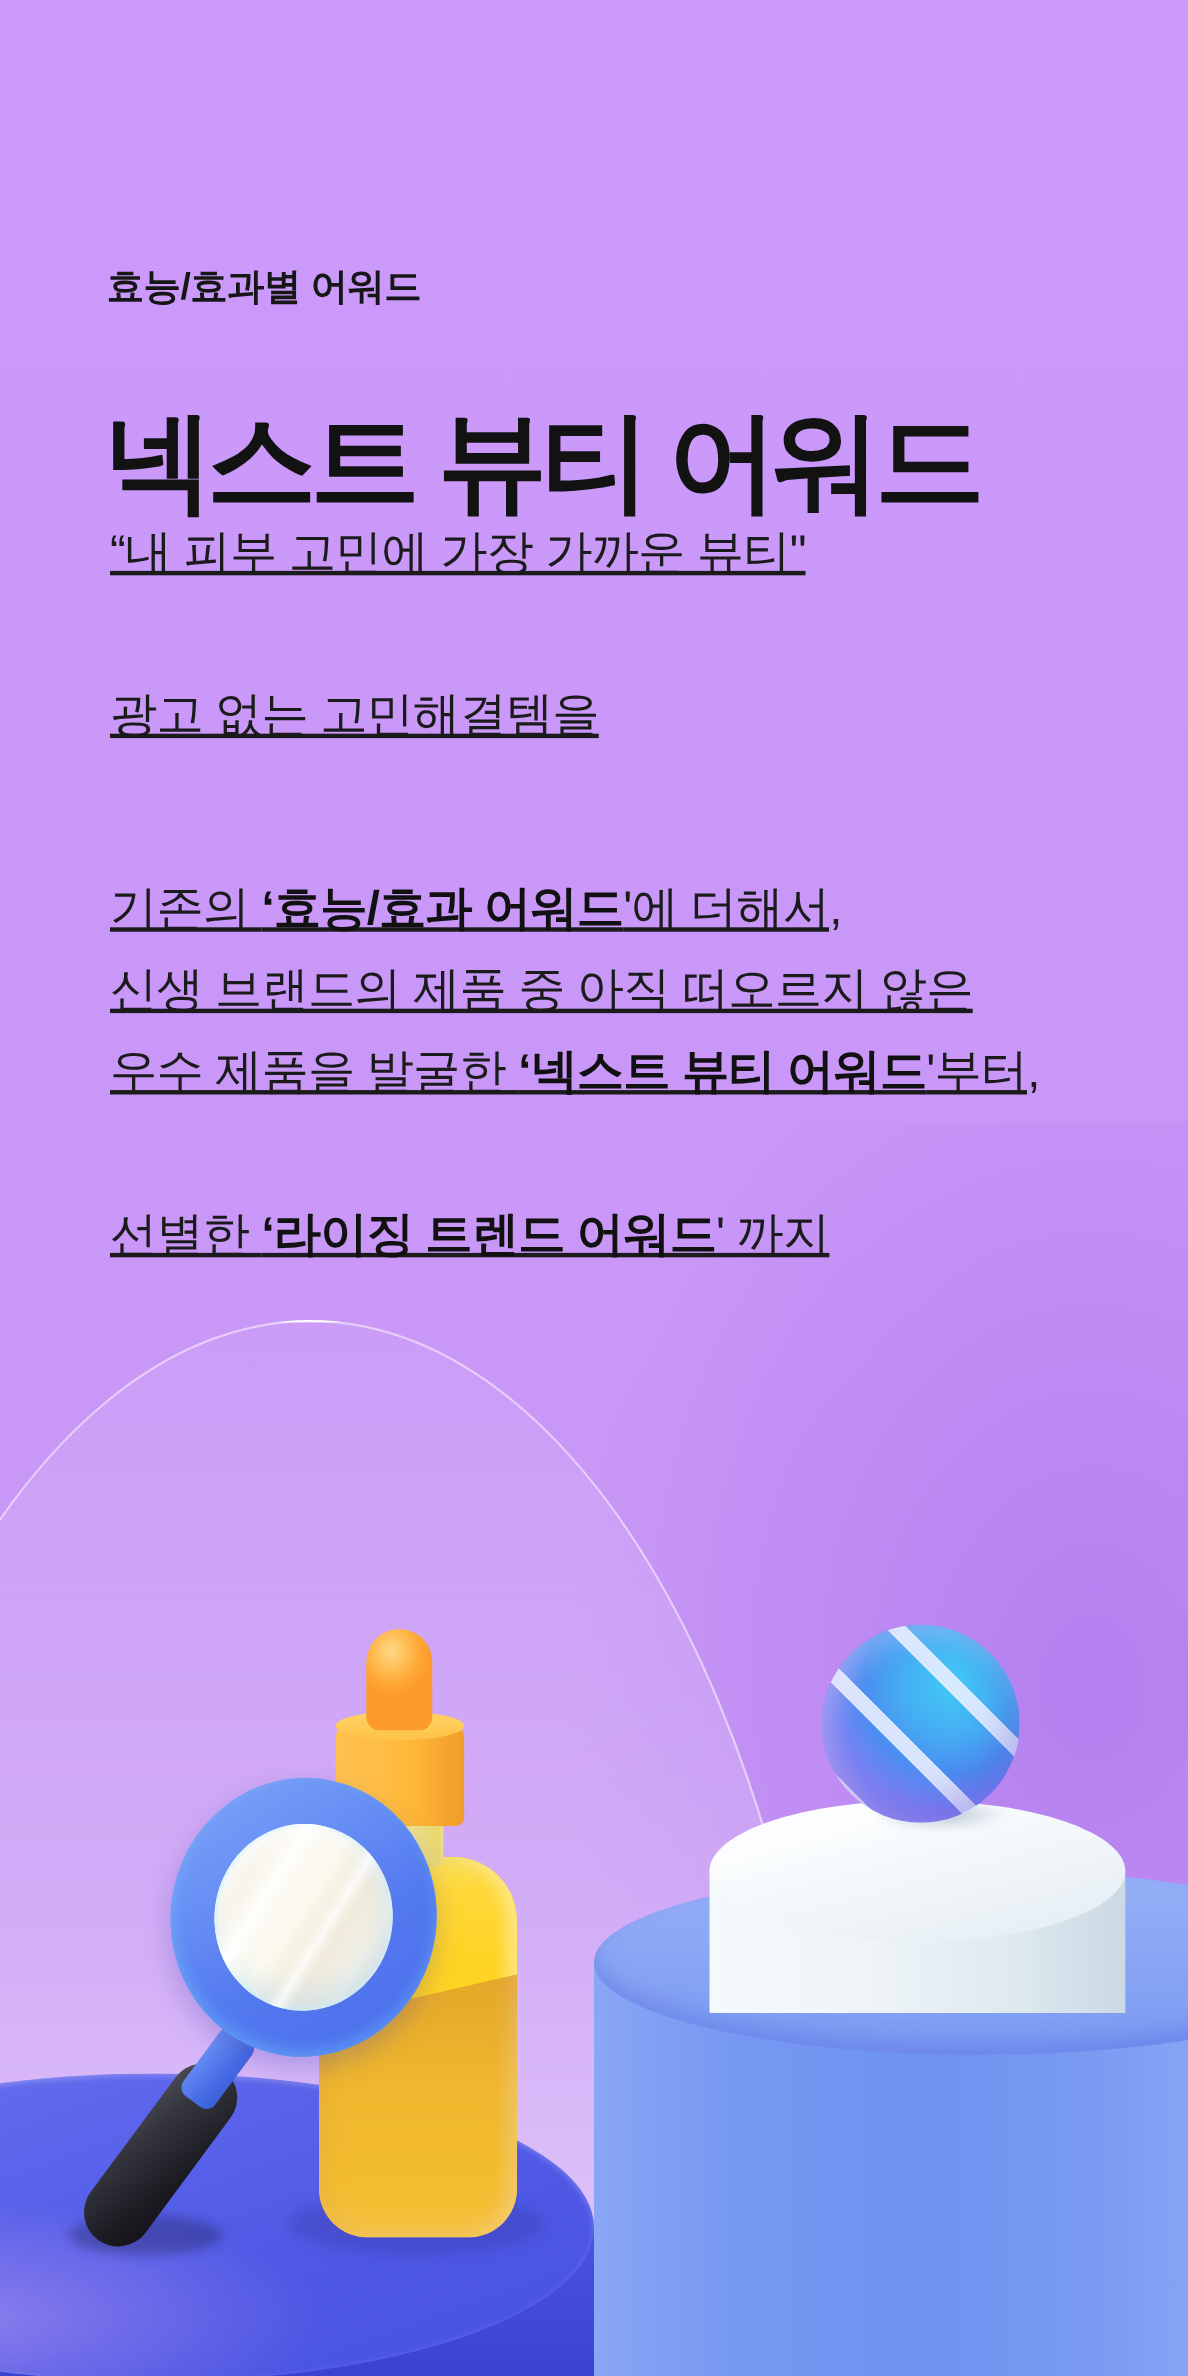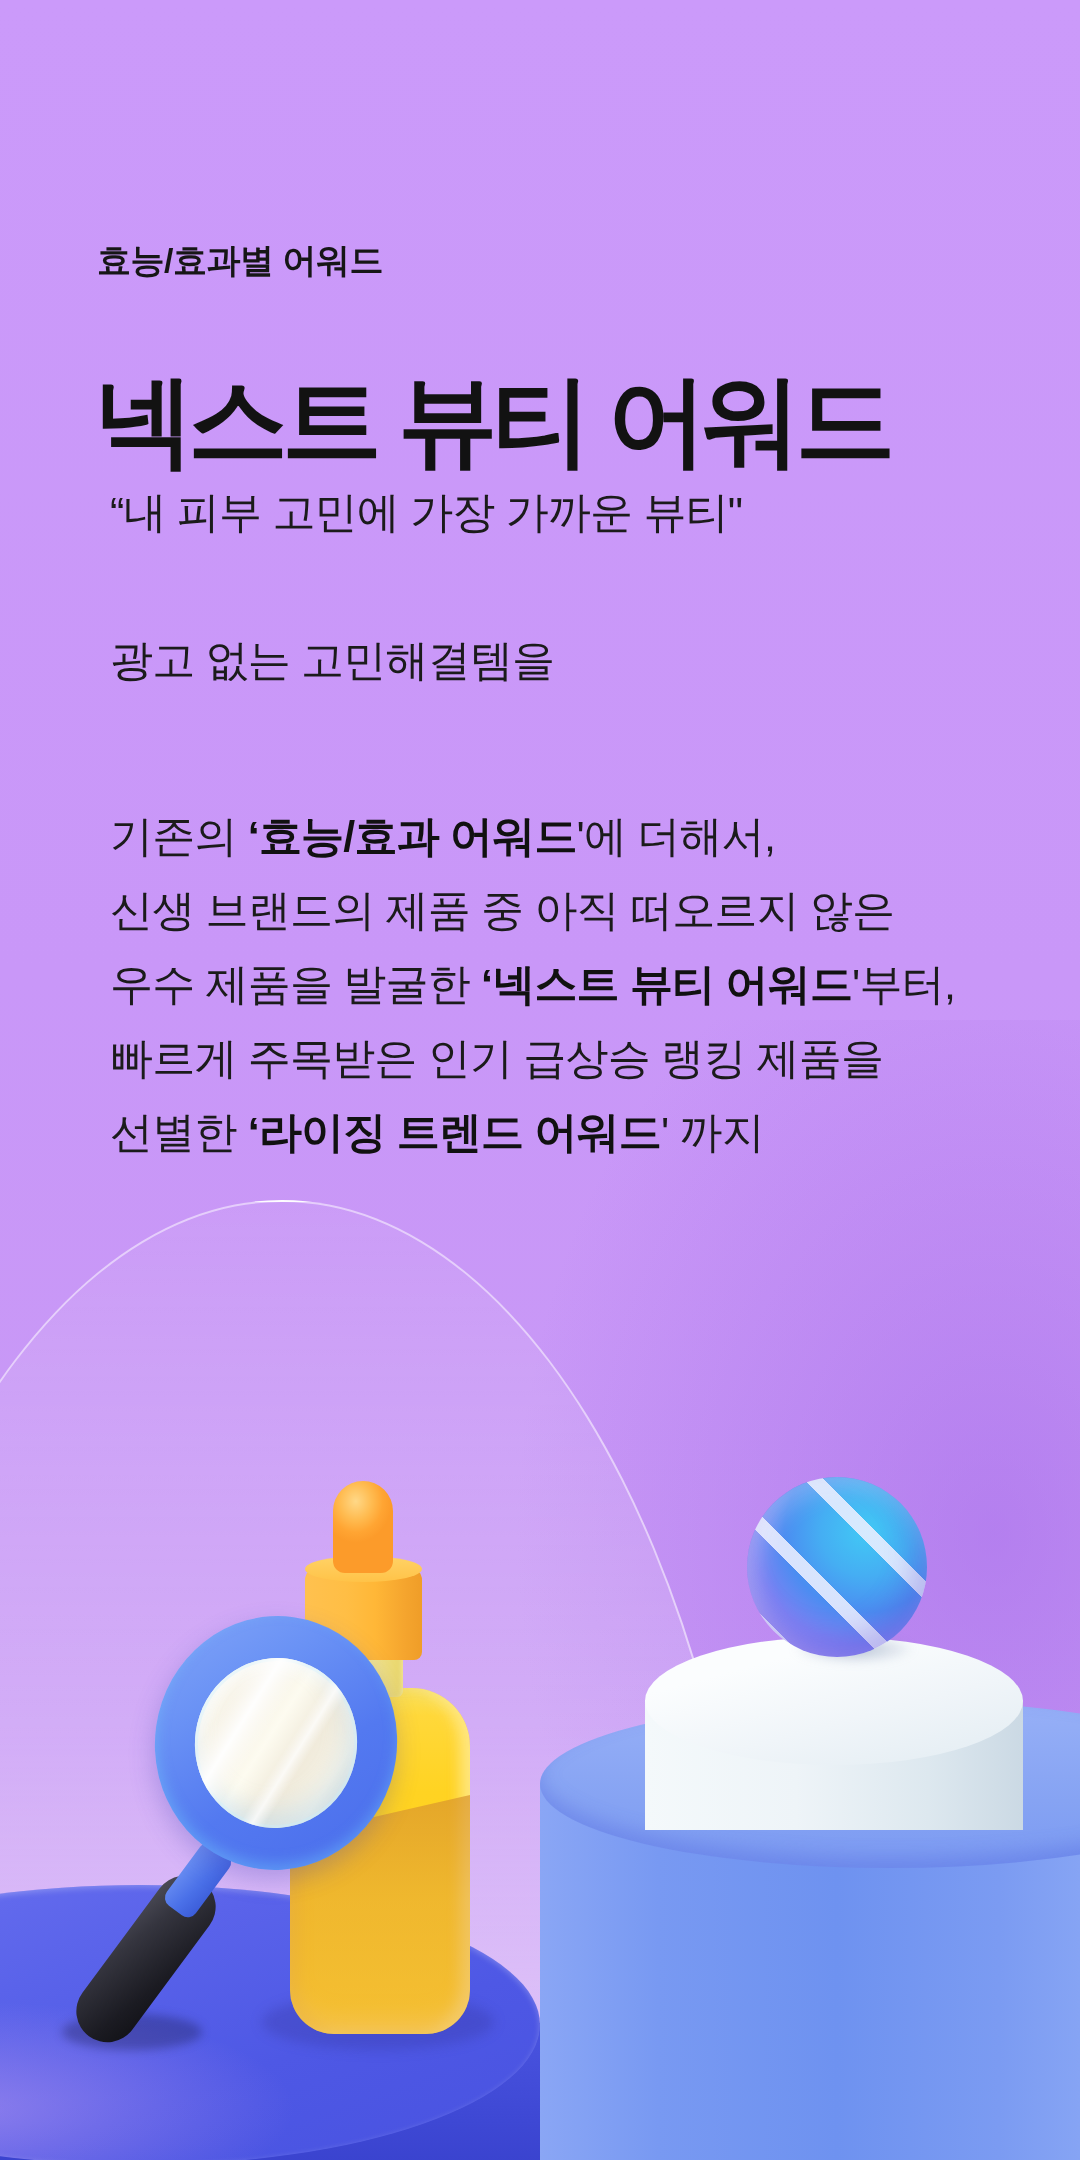--- a/index.html
+++ b/index.html
@@ -142,21 +142,21 @@
   
   .eyebrow{
     left:97px;top:238px;font-size:34px;font-weight:700;letter-spacing:-.5px;color:#161616;
   }
   .title{
     left:94px;top:318px;font-size:100px;font-weight:800;letter-spacing:-6px;color:#121212;line-height:1.1;margin-top:47px;
   }
   .body-text{
     left:97px;top:462px;width:900px;font-size:43px;line-height:74px;letter-spacing:-.8px;color:#1b1b1b;
   }
-  .body-text p{margin:13px;}
+  .body-text p{margin:3px;text-decoration:underline;}
   .body-text p:nth-child(2){margin-top:102px;}
   .body-text p:nth-child(3){margin-top:72px;}
   .body-text strong{font-weight:700;color:#111;}
 </style>
 </head>
 <body>
 
 <div class="canvas">
 
   <div class="abs shade-right"></div>
@@ -190,16 +190,16 @@
     <div class="mag-lens">
       <div class="lens-streak-1"></div>
       <div class="lens-streak-2"></div>
     </div>
   </div>
 
   <div class="abs eyebrow">효능/효과별 어워드</div>
   <div class="abs title">넥스트 뷰티 어워드</div>
   <div class="abs body-text">
       <p><span>“내 피부 고민에 가장 가까운 뷰티"</span><br><br><span>광고 없는 고민해결템을</span><br></p>
-      <p><span>기존의 </span><strong>‘효능/효과 어워드</strong><span>'에 더해서,</span><br><span>신생 브랜드의 제품 중 아직 떠오르지 않은</span><br><span>우수 제품을 발굴한 </span><strong>‘넥스트 뷰티 어워드</strong><span>'부터,</span><br><span>빠르게 주목받은 인기 급상승 랭킹 제품을</span><br><span>선별한 </span><strong>‘라이징 트렌드 어워드</strong><span>' 까지</span></p>
+      <p><span>기존의 </span><strong>‘효능/효과 어워드</strong><span>'에 더해서,</span><br><span>신생 브랜드의 제품 중 아직 떠오르지 않은</span><br><span>우수 제품을 발굴한 </span><strong>‘넥스트 뷰티 어워드</strong><span>'부터,</span><br><br><span>선별한 </span><strong>‘라이징 트렌드 어워드</strong><span>' 까지</span></p>
     </div>
 
 </div>
 
 </body></html>

